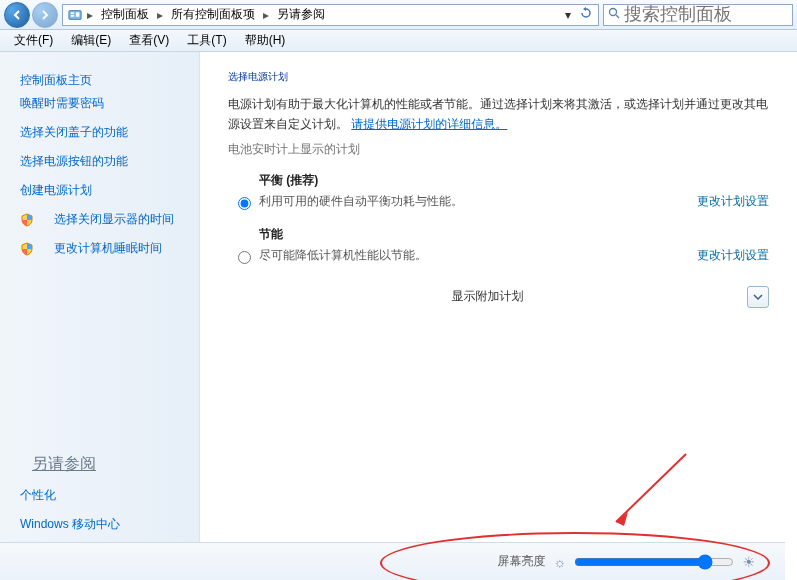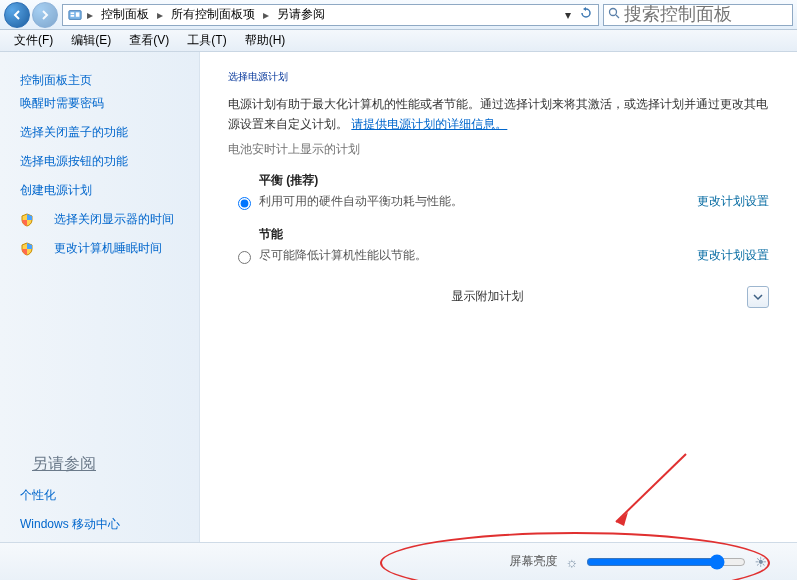--- a/index.html
+++ b/index.html
@@ -45,21 +45,21 @@
 .plan-body { flex: 1; }
 .plan-name { font-weight: bold; color: #222; }
 .plan-sub { color: #555; margin-top: 4px; }
 .plan-link { color: #0369a1; text-decoration: none; cursor: pointer; white-space: nowrap; margin-left: 12px; }
 
 .expander-row { display: flex; align-items: center; margin-top: 10px; text-align: center; }
 .expander-row .lbl { flex: 1; color: #333; }
 .expander-btn { width: 22px; height: 22px; border: 1px solid #9db6cf; border-radius: 3px; background: linear-gradient(#fdfdfe,#e7eff7); display: flex; align-items: center; justify-content: center; cursor: pointer; color: #3d5f82; }
 
 
-.brightbar { position: absolute; left: 0; right: 0; bottom: 0; height: 38px; background: linear-gradient(#f6f9fc,#eaf1f8); border-top: 1px solid #cfdbe7; display: flex; align-items: center; justify-content: flex-end; padding-right: 30px; gap: 8px; }
+.brightbar { position: absolute; left: 0; right: 12px; bottom: 0; height: 38px; background: linear-gradient(#f6f9fc,#eaf1f8); border-top: 1px solid #cfdbe7; display: flex; align-items: center; justify-content: flex-end; padding-right: 30px; gap: 8px; }
 .bright-label { color: #555; font-size: 12px; }
 .bright-icon { font-size: 14px; color: #7a8fa5; }
 .slider { width: 160px; }
 
 
 .annot { position: absolute; pointer-events: none; }
 .annot-ellipse { position: absolute; left: 380px; bottom: -14px; width: 390px; height: 62px; border: 2px solid #e03030; border-radius: 50%; }
 .annot-arrow { position: absolute; left: 576px; bottom: 46px; width: 120px; height: 80px; }
 .annot-arrow svg { overflow: visible; }
 

